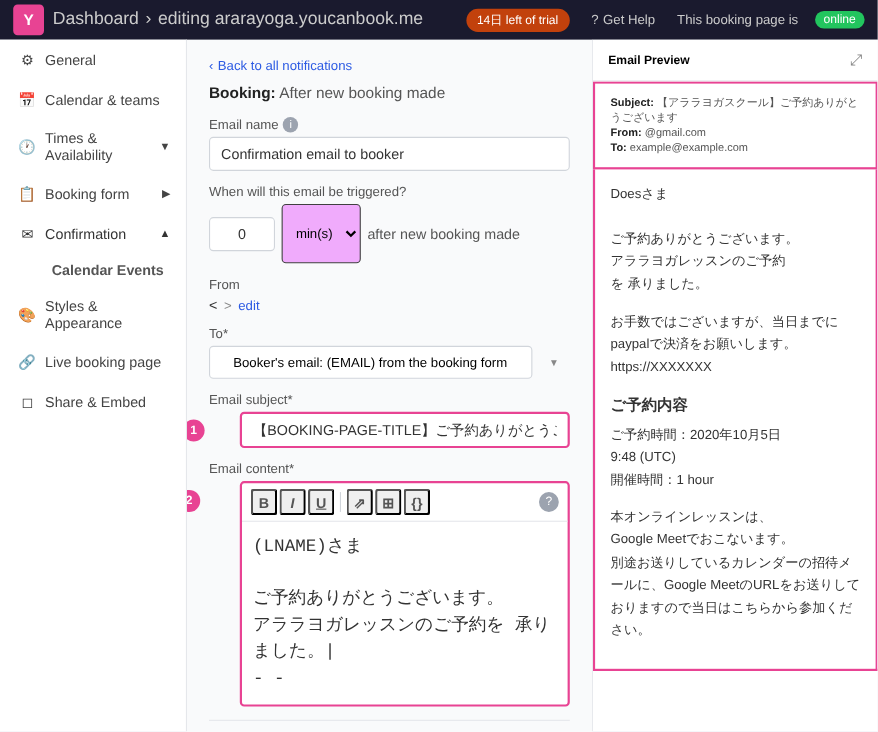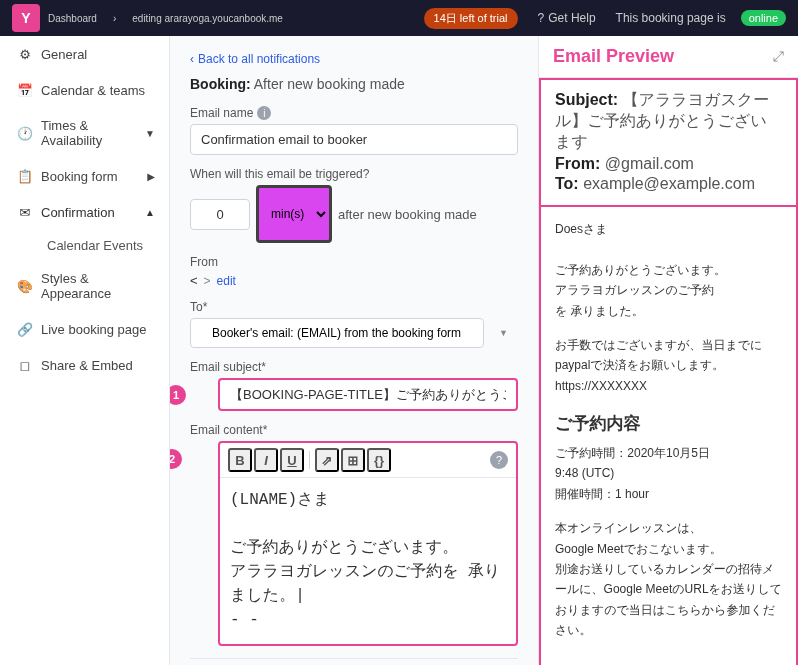--- a/index.html
+++ b/index.html
@@ -1,36 +1,36 @@
 <!DOCTYPE html>
 <html><head>
   <meta charset="utf-8">
   <style>
     * { box-sizing: border-box; margin: 0; padding: 0; }
     body { font-family: -apple-system, BlinkMacSystemFont, 'Segoe UI', sans-serif; font-size: 13px; background: #f5f6fa; color: #333; display: flex; flex-direction: column; height: 665px; width: 798px; overflow: hidden; }
 
     
     .topbar { background: #1a1a2e; color: #fff; height: 36px; display: flex; align-items: center; padding: 0 12px; gap: 8px; flex-shrink: 0; }
     .topbar-logo { width: 28px; height: 28px; background: #e84393; border-radius: 4px; display: flex; align-items: center; justify-content: center; color: #fff; font-weight: bold; font-size: 14px; flex-shrink: 0; }
-    .topbar-breadcrumb { display: flex; align-items: center; gap: 16px; font-size: 10px; color: #ccc; flex: 1; }
+    .topbar-breadcrumb { display: flex; align-items: center; gap: 6px; font-size: 16px; color: #ccc; flex: 1; }
     .topbar-trial { background: #c2410c; color: #fff; padding: 3px 10px; border-radius: 12px; font-size: 11px; }
     .topbar-help { color: #ccc; font-size: 12px; display: flex; align-items: center; gap: 4px; margin-left: 12px; }
     .topbar-status { color: #ccc; font-size: 12px; margin-left: 12px; display: flex; align-items: center; gap: 15px; }
     .status-badge { background: #22c55e; color: #fff; padding: 2px 8px; border-radius: 10px; font-size: 11px; }
 
     
     .main-layout { display: flex; flex: 1; overflow: hidden; }
 
     
     .sidebar { width: 170px; background: #fff; border-right: 1px solid #e5e7eb; display: flex; flex-direction: column; flex-shrink: 0; overflow-y: auto; }
     .sidebar-item { display: flex; align-items: center; gap: 8px; padding: 10px 14px; cursor: pointer; color: #444; font-size: 13px; border-left: 3px solid transparent; }
     .sidebar-item.expanded { color: #333; }
     .sidebar-item .icon { width: 16px; height: 16px; flex-shrink: 0; display: flex; align-items: center; justify-content: center; color: inherit; }
     .sidebar-item .chevron { margin-left: auto; font-size: 10px; }
-    .sidebar-sub-item { display: flex; align-items: center; gap: 8px; padding: 8px 14px 8px 28px; cursor: pointer; color: #555; font-size: 13px; border-left: 3px solid transparent; }
+    .sidebar-sub-item { display: flex; align-items: center; gap: 8px; padding: 8px 14px 8px 28px; cursor: pointer; color: #555; font-size: 13px; border-left: 3px solid transparent; font-weight: bold; }
     .sidebar-sub-item.active { color: #2d5be3; font-weight: 600; }
     .sidebar-dot { width: 8px; height: 8px; border-radius: 50%; background: #2d5be3; flex-shrink: 0; }
     .sidebar-dot-empty { width: 8px; height: 8px; flex-shrink: 0; }
 
     
     .content-area { flex: 1; display: flex; overflow: hidden; }
 
     
     .form-panel { flex: 1; overflow-y: auto; padding: 16px 20px; background: #f9fafb; }
 
@@ -39,21 +39,21 @@
     .trigger-label { font-size: 14px; color: #555; margin-bottom: 14px; }
     .trigger-label strong { color: #222; }
 
     .form-group { margin-bottom: 12px; }
     .form-label { font-size: 12px; color: #555; margin-bottom: 4px; display: flex; align-items: center; gap: 4px; }
     .form-label .info-icon { width: 14px; height: 14px; border-radius: 50%; background: #9ca3af; color: #fff; display: inline-flex; align-items: center; justify-content: center; font-size: 10px; cursor: pointer; }
     .form-input { width: 100%; border: 1px solid #d1d5db; border-radius: 4px; padding: 7px 10px; font-size: 13px; color: #333; background: #fff; outline: none; }
 
     .trigger-row { display: flex; align-items: center; gap: 6px; margin-bottom: 12px; }
     .trigger-input-small { width: 60px; border: 1px solid #d1d5db; border-radius: 4px; padding: 7px 8px; font-size: 13px; text-align: center; }
-    .trigger-select { border: 3px solid #404040; border-radius: 4px; padding: 18px 8px; font-size: 12px; background: #d946ef; cursor: pointer; }
+    .trigger-select { border: 1px solid #404040; border-radius: 4px; padding: 18px 8px; font-size: 12px; background: #f0abfc; cursor: pointer; }
     .trigger-text { font-size: 13px; color: #555; }
 
     .from-row { display: flex; align-items: center; gap: 6px; font-size: 13px; }
     .from-email { color: #888; font-size: 12px; }
     .edit-link { color: #2d5be3; font-size: 12px; cursor: pointer; }
     .to-select { flex: 1; border: 1px solid #d1d5db; border-radius: 4px; padding: 7px 21px; font-size: 12px; background: #fff; cursor: pointer; appearance: none; -webkit-appearance: none; }
     .select-wrapper { position: relative; flex: 1; }
     .select-wrapper::after { content: '▼'; position: absolute; right: 10px; top: 50%; transform: translateY(-50%); font-size: 9px; color: #888; pointer-events: none; }
 
     .subject-row { position: relative; }
@@ -68,29 +68,29 @@
     .editor-content { padding: 10px; min-height: 140px; font-size: 13px; color: #333; line-height: 1.5; position: relative; }
     .editor-content textarea { width: 100%; border: none; outline: none; resize: none; font-size: 16px; color: #333; line-height: 1.5; height: 140px; font-family: Liberation Mono, monospace; }
 
     .content-badge { position: absolute; left: -28px; top: 8px; width: 20px; height: 20px; border-radius: 50%; background: #e84393; color: #fff; font-size: 11px; font-weight: bold; display: flex; align-items: center; justify-content: center; }
 
     .saved-bar { text-align: center; padding: 8px; color: #6b7280; font-size: 12px; background: #f9fafb; border-top: 1px solid #e5e7eb; }
 
     
     .preview-panel { width: 260px; background: #fff; border-left: 1px solid #e5e7eb; display: flex; flex-direction: column; flex-shrink: 0; overflow: hidden; }
     .preview-header { display: flex; align-items: center; justify-content: space-between; padding: 10px 14px; border-bottom: 1px solid #e5e7eb; background: #fff; }
-    .preview-title { font-size: 18px; font-weight: 600; color: #ec4899; }
+    .preview-title { font-size: 11px; font-weight: 600; color: #000000; }
     .preview-expand { color: #888; cursor: pointer; font-size: 14px; }
     .preview-body { flex: 1; overflow-y: auto; padding: 0; }
     .preview-meta { padding: 10px 14px; border-bottom: 1px solid #e5e7eb; border: 2px solid #e84393; margin: 0; }
-    .preview-meta-row { font-size: 16px; color: #555; margin-bottom: 2px; }
+    .preview-meta-row { font-size: 10px; color: #555; margin-bottom: 2px; }
     .preview-meta-row strong { color: #222; }
     .preview-content { padding: 12px 14px; font-size: 12px; color: #333; line-height: 1.7; border-left: 2px solid #e84393; border-right: 2px solid #e84393; border-bottom: 2px solid #e84393; }
     .preview-section { margin-bottom: 14px; }
-    .preview-section-title { font-weight: 600; font-size: 17px; margin-bottom: 4px; }
+    .preview-section-title { font-weight: 600; font-size: 14px; margin-bottom: 4px; }
     .scrollbar-thin::-webkit-scrollbar { width: 4px; }
     .scrollbar-thin::-webkit-scrollbar-thumb { background: #d1d5db; border-radius: 2px; }
   </style>
 </head>
 <body>
 
 <div class="topbar">
   <div class="topbar-logo">Y</div>
   <div class="topbar-breadcrumb">
     <span style="cursor:pointer;color:#ccc;">Dashboard</span>

